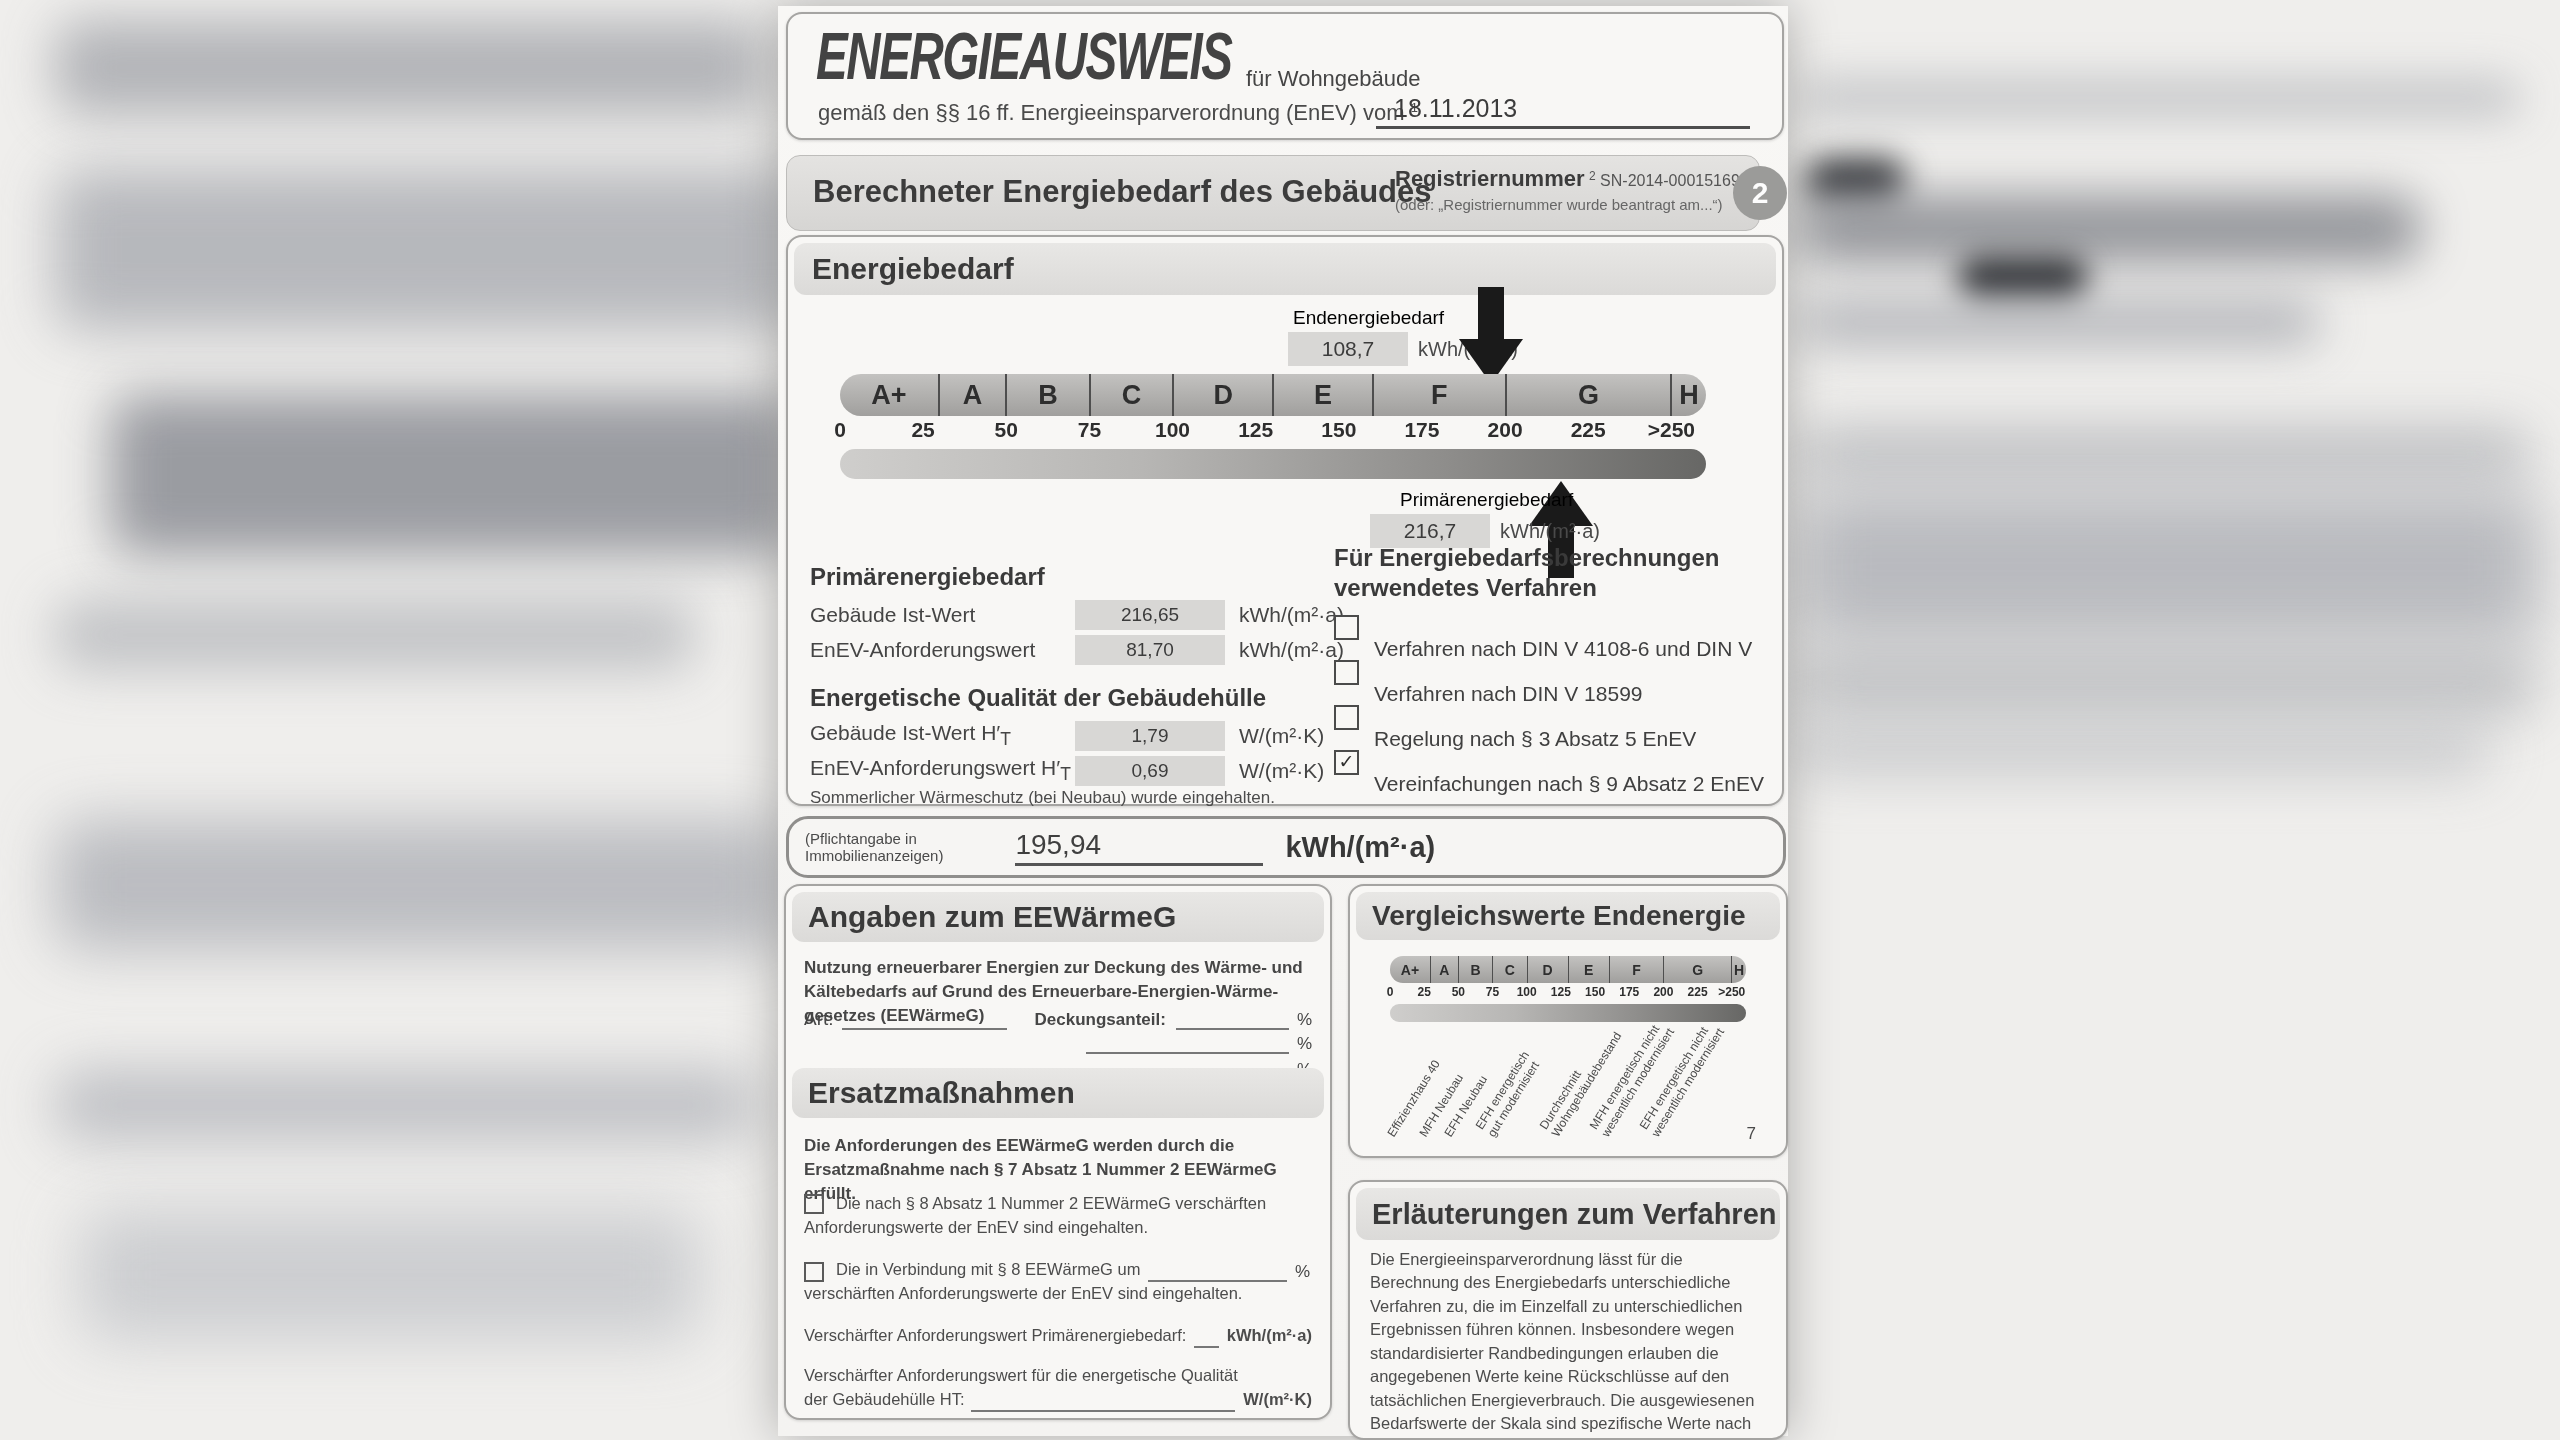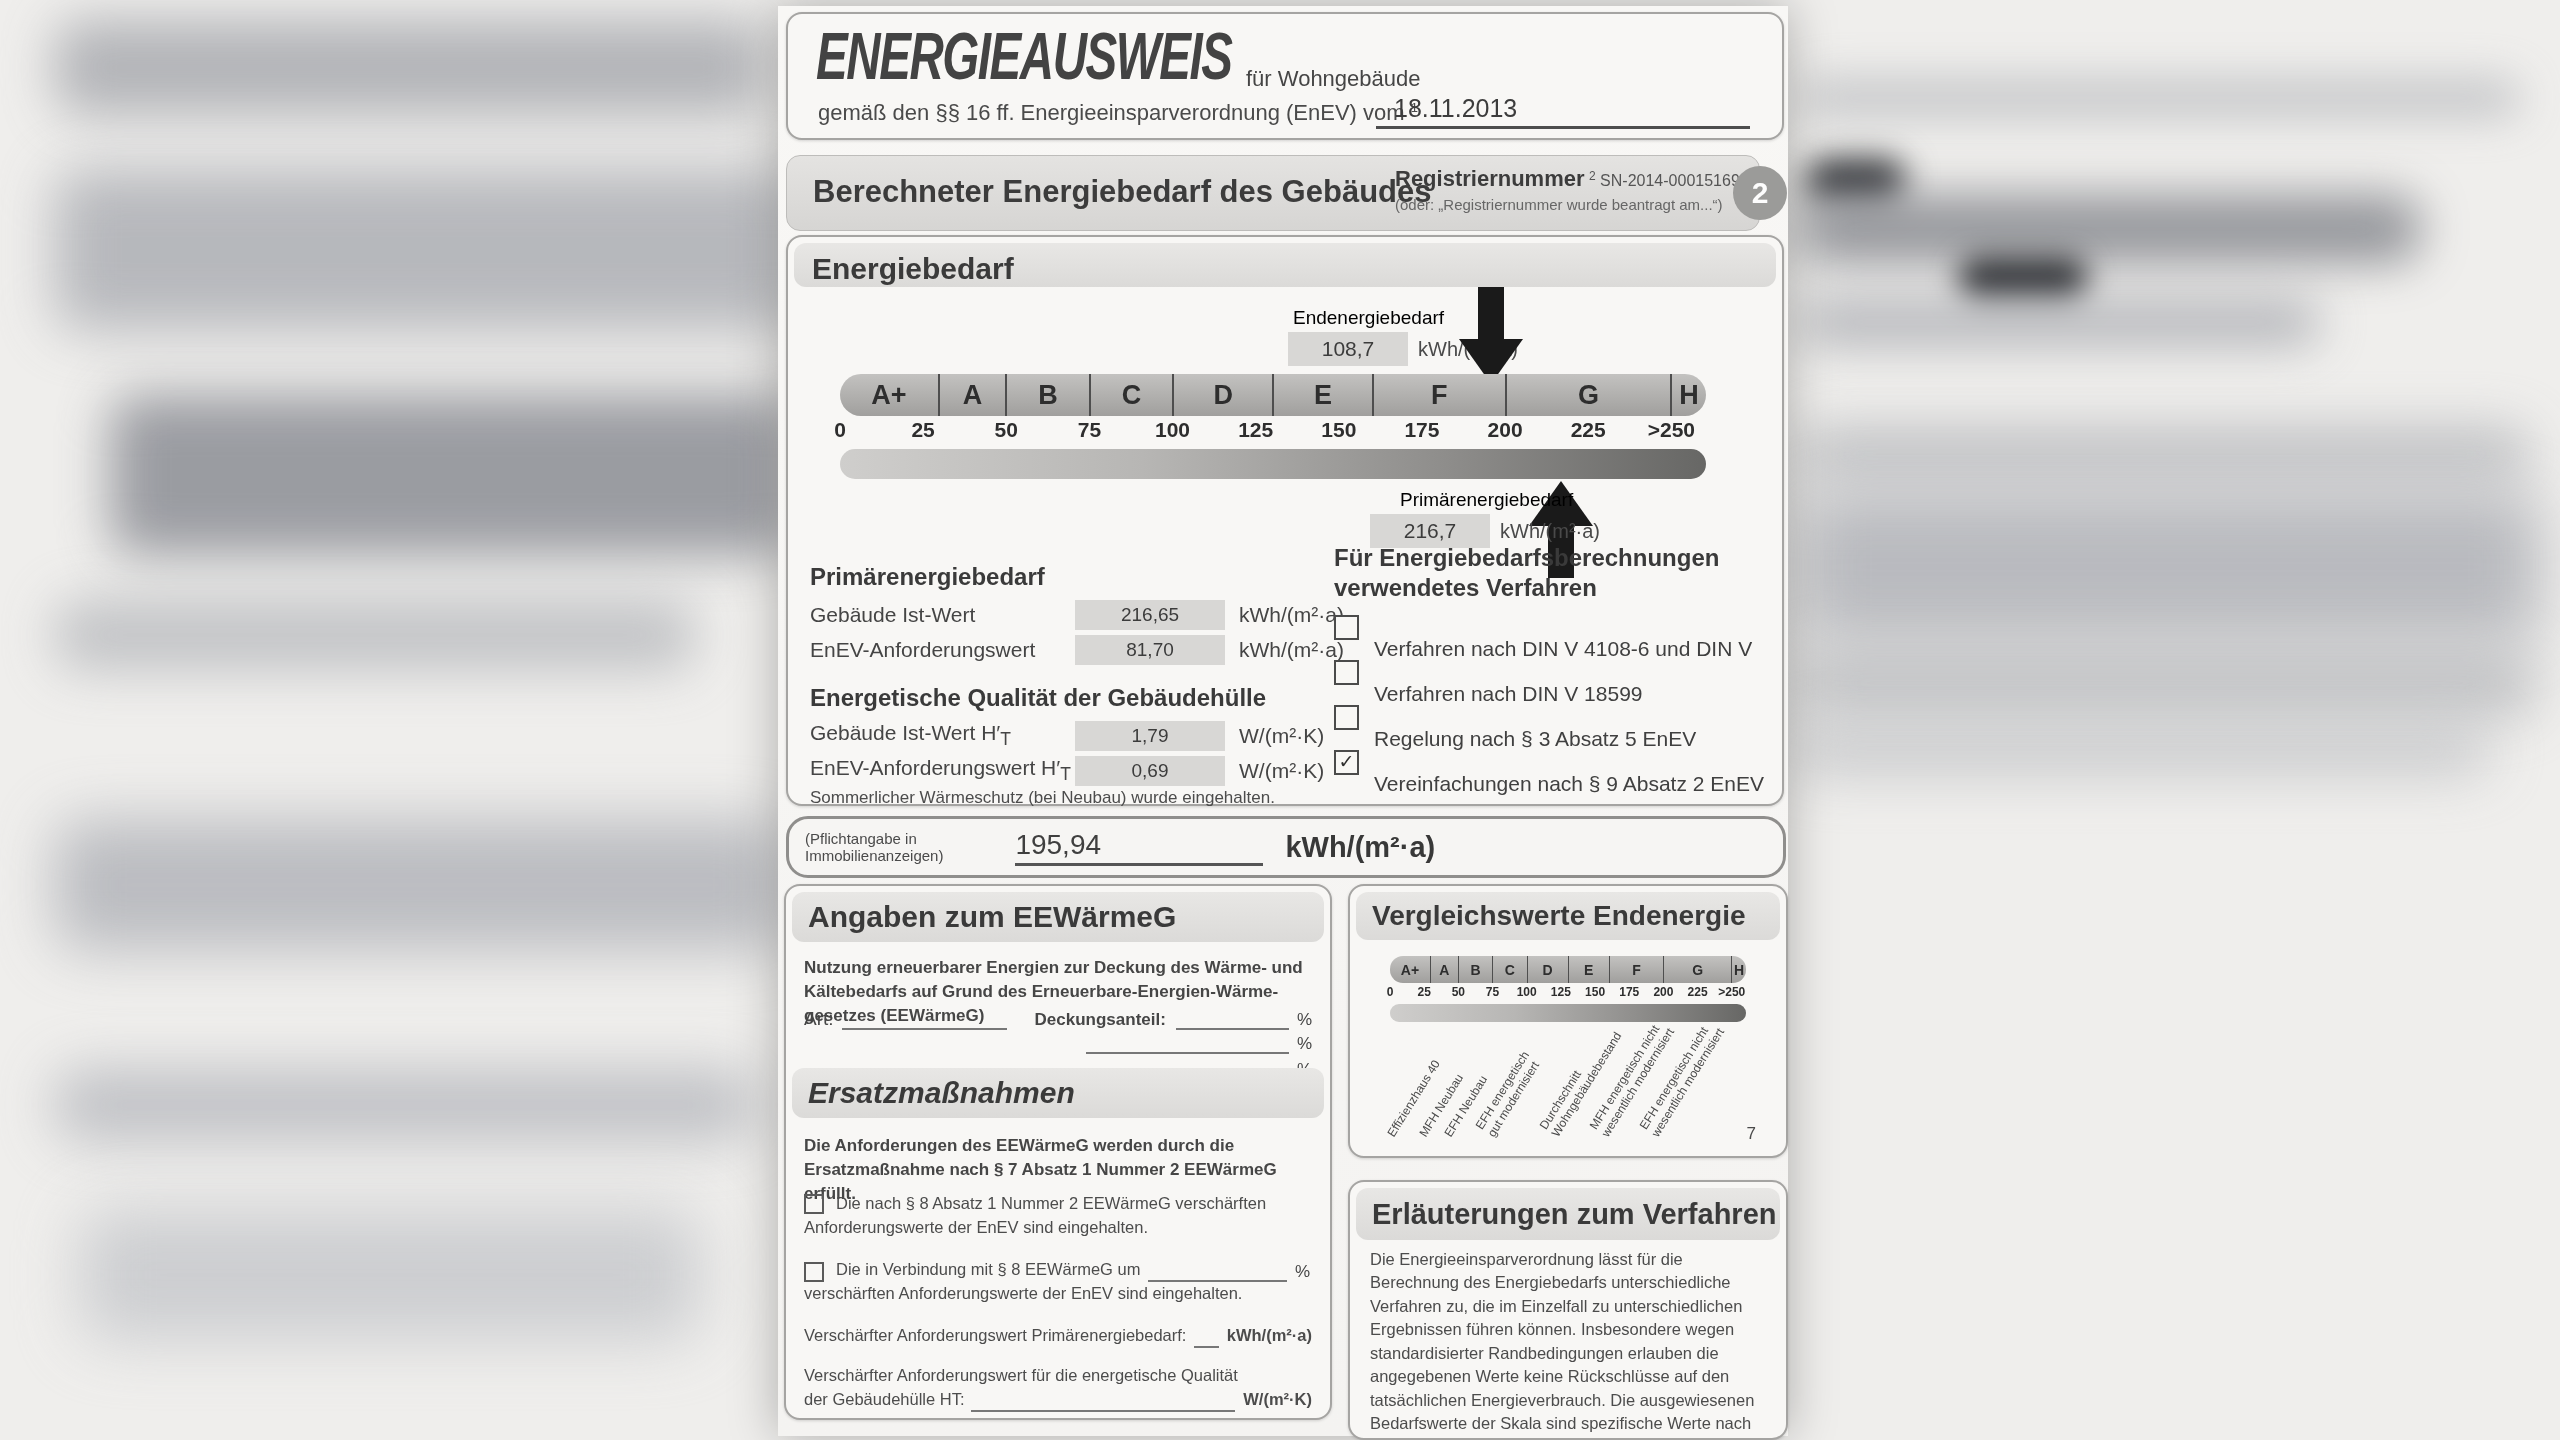--- a/index.html
+++ b/index.html
@@ -52,21 +52,21 @@
   .band2{left:8px;top:149px;width:972px;height:74px;position:absolute;background:linear-gradient(180deg,#e4e3e1,#d6d5d3);border:1px solid #bdbcba;border-radius:14px;}
   .band2-title{position:absolute;left:26px;top:18px;font-size:31px;font-weight:bold;color:#3c3c3c;}
   .reg{position:absolute;left:608px;top:10px;font-size:16px;color:#555;white-space:nowrap;}
   .reg b{font-size:22px;color:#3c3c3c;}
   .reg sup{font-size:12px;}
   .reg-note{position:absolute;left:608px;top:40px;font-size:15px;color:#666;}
   .badge{position:absolute;right:-28px;top:10px;width:54px;height:54px;border-radius:50%;background:#9b9b99;color:#fdfdfd;font-size:30px;font-weight:bold;text-align:center;line-height:54px;}
 
   
   .ebox{left:8px;top:229px;width:994px;height:567px;}
-  .ebox-bar{position:absolute;left:6px;right:6px;top:6px;height:44px;}
+  .ebox-bar{position:absolute;left:6px;right:6px;top:6px;height:52px;}
   .ebox-bar .bar-title{font-size:30px;line-height:52px;padding-left:18px;display:block;}
   .lab{position:absolute;font-size:19px;color:#000000;}
   .vbox{position:absolute;background:#d8d7d5;text-align:center;color:#3c3c3c;}
   .vbox.big{width:120px;height:34px;font-size:21px;line-height:34px;}
   .unit{position:absolute;font-size:20px;color:#4a4a4a;}
 
   .zone{position:absolute;left:52px;width:866px;}
   .arrow{position:absolute;width:64px;transform:translateX(-50%);}
   .arrow .stem{width:26px;height:52px;background:#1a1a1a;margin:0 auto;}
   .arrow .head-d{width:0;height:0;border-left:32px solid transparent;border-right:32px solid transparent;border-top:45px solid #1a1a1a;}
@@ -310,21 +310,21 @@
     </div>
     <div class="frow" style="left:300px;top:148px;width:226px;">
       <span class="uline" style="flex:1;"></span>
       <span class="pct">%</span>
     </div>
     <div class="frow" style="left:300px;top:174px;width:226px;">
       <span class="uline" style="flex:1;"></span>
       <span class="pct">%</span>
     </div>
 
-    <div class="sec-bar bar" style="top:182px;font-style:italic;">
+    <div class="sec-bar bar" style="top:182px;">
       <span class="bar-title">Ersatzmaßnahmen</span>
     </div>
     <div class="small-b" style="position:absolute;left:18px;top:248px;width:506px;">Die Anforderungen des EEWärmeG werden durch die Ersatzmaßnahme nach § 7 Absatz 1 Nummer 2 EEWärmeG erfüllt.</div>
 
     <div style="position:absolute;left:18px;top:306px;width:506px;">
       <div style="display:flex;">
         <span class="cb2-box"></span>
         <span class="ftext">Die nach § 8 Absatz 1 Nummer 2 EEWärmeG verschärften</span>
       </div>
       <div class="ftext">Anforderungswerte der EnEV sind eingehalten.</div>

